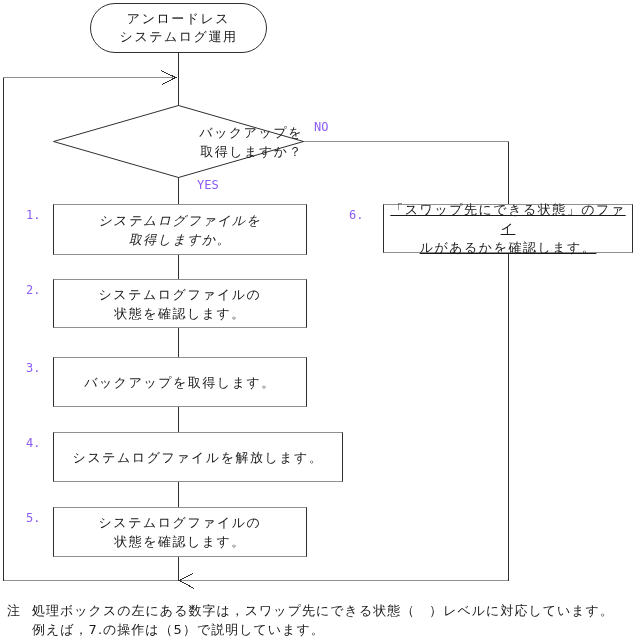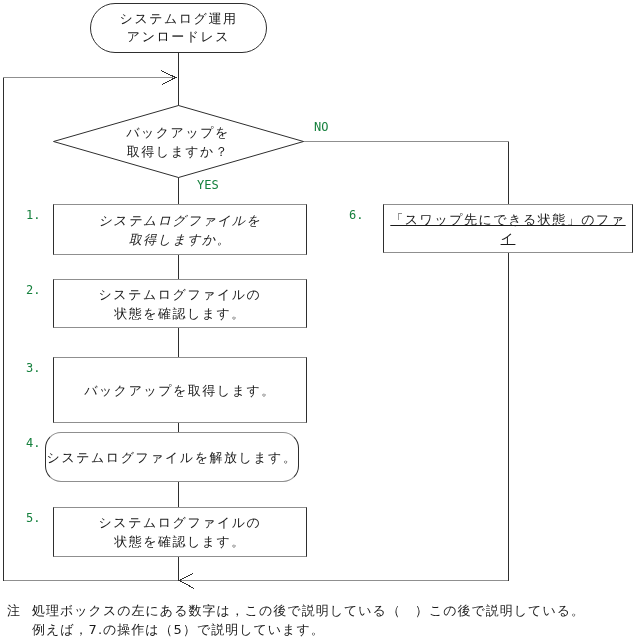--- a/index.html
+++ b/index.html
@@ -9,39 +9,39 @@
   }
   svg.lines{position:absolute;left:0;top:0;width:636px;height:644px;}
   .terminal{
     position:absolute;left:90px;top:3px;width:177px;height:50px;
     box-sizing:border-box;border:1px solid #2e2e2e;border-radius:25px;background:#fff;
     display:flex;flex-direction:column;align-items:center;justify-content:center;
     font-size:13px;line-height:18px;letter-spacing:1.5px;text-align:center;
   }
   .diamond-text{
     position:absolute;left:53px;top:116px;width:250px;height:52px;
-    display:flex;flex-direction:column;align-items:center;justify-content:center;
+    display:flex;flex-direction:column;align-items:flex-end;justify-content:center;
     font-size:13px;line-height:19px;letter-spacing:1.5px;text-align:center;
   }
   .box{
     position:absolute;box-sizing:border-box;background:#fff;
     border:1px solid;border-color:#8f8f8f #2e2e2e;
     display:flex;flex-direction:column;align-items:center;justify-content:center;
     font-size:13px;line-height:19px;letter-spacing:1.5px;text-align:center;
   }
   .bline:empty{display:none;}
   .b1{left:53px;top:204px;width:254px;height:51px;font-style:italic;}
   .b2{left:53px;top:279px;width:254px;height:49px;}
-  .b3{left:53px;top:357px;width:254px;height:66px;}
-  .b4{left:45px;top:432px;width:254px;height:50px;border-radius:16px;}
+  .b3{left:53px;top:357px;width:254px;height:50px;}
+  .b4{left:53px;top:432px;width:290px;height:50px;}
   .b5{left:53px;top:507px;width:254px;height:50px;}
   .b6{left:383px;top:204px;width:250px;height:49px;text-decoration:underline;}
   .lbl,.num{
     position:absolute;font-family:"DejaVu Sans Mono",monospace;
-    font-size:12px;line-height:14px;color:#15803d;letter-spacing:0;
+    font-size:12px;line-height:14px;color:#8b5cf6;letter-spacing:0;
   }
   .yes{left:186px;top:178px;margin-left:11px;}
   .no{left:314px;top:120px;}
   .n1{left:26px;top:208px;}
   .n2{left:26px;top:283px;}
   .n3{left:26px;top:361px;}
   .n4{left:26px;top:436px;}
   .n5{left:26px;top:511px;}
   .n6{left:349px;top:208px;}
   .note{
@@ -80,22 +80,22 @@
 
     <g stroke="#2e2e2e" stroke-width="1" fill="none">
       <polyline points="161,70.5 175.5,77.5 162,84.5"></polyline>
       <polyline points="193,573.5 179.5,580.5 194,588.5"></polyline>
     </g>
 
     <polygon points="178.5,105.5 303.5,141.5 178.5,177.5 53.5,141.5" fill="#ffffff" stroke="#2e2e2e" stroke-width="1" shape-rendering="auto"></polygon>
   </svg>
 
   <div class="terminal">
+    <div>アンロードレス</div>
     <div>システムログ運用</div>
-    <div>アンロードレス</div>
   </div>
 
   <div class="diamond-text">
     <div>バックアップを</div>
     <div>取得しますか？</div>
   </div>
 
   <div class="lbl yes">YES</div>
   <div class="lbl no">NO</div>
 
@@ -121,23 +121,24 @@
   <div class="box b4">
     <div class="bline">システムログファイルを解放します。</div>
 
   </div>
   <div class="box b5">
     <div class="bline">システムログファイルの</div>
     <div class="bline">状態を確認します。</div>
   </div>
   <div class="box b6">
     <div class="bline">「スワップ先にできる状態」のファイ</div>
+    <div class="bline">ルがあるかを確認します。</div>
   </div>
 
   <div class="note">
     <span class="marker">注</span>
     <span class="ntext">
-      <span>処理ボックスの左にある数字は，この後で説明している（　）この後で説明している。</span><br>
+      <span>処理ボックスの左にある数字は，スワップ先にできる状態（　）レベルに対応しています。</span><br>
       <span>例えば，7.の操作は（5）で説明しています。</span>
     </span>
   </div>
 
 </div>
 
 </body></html>

